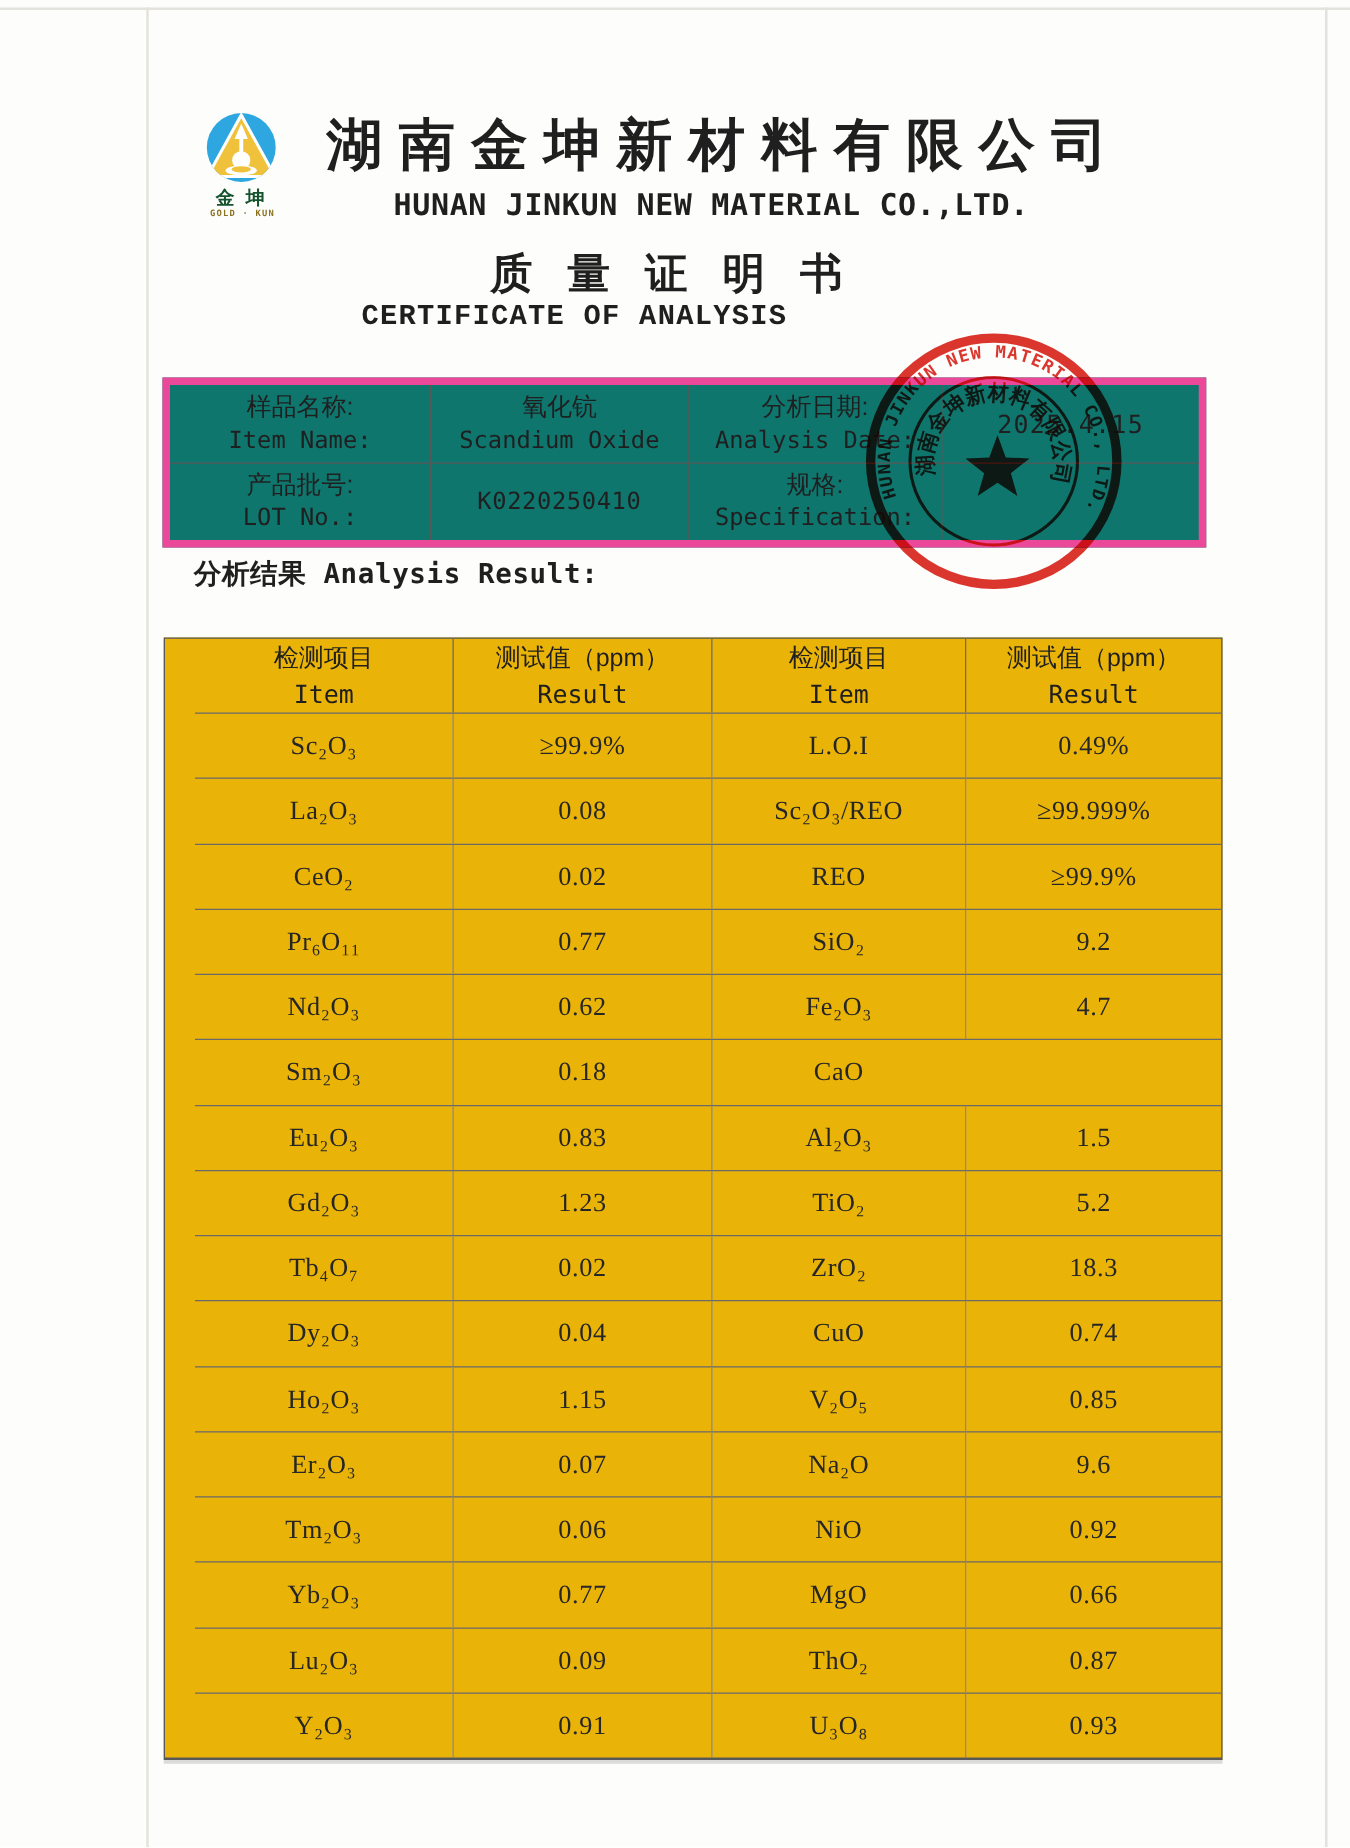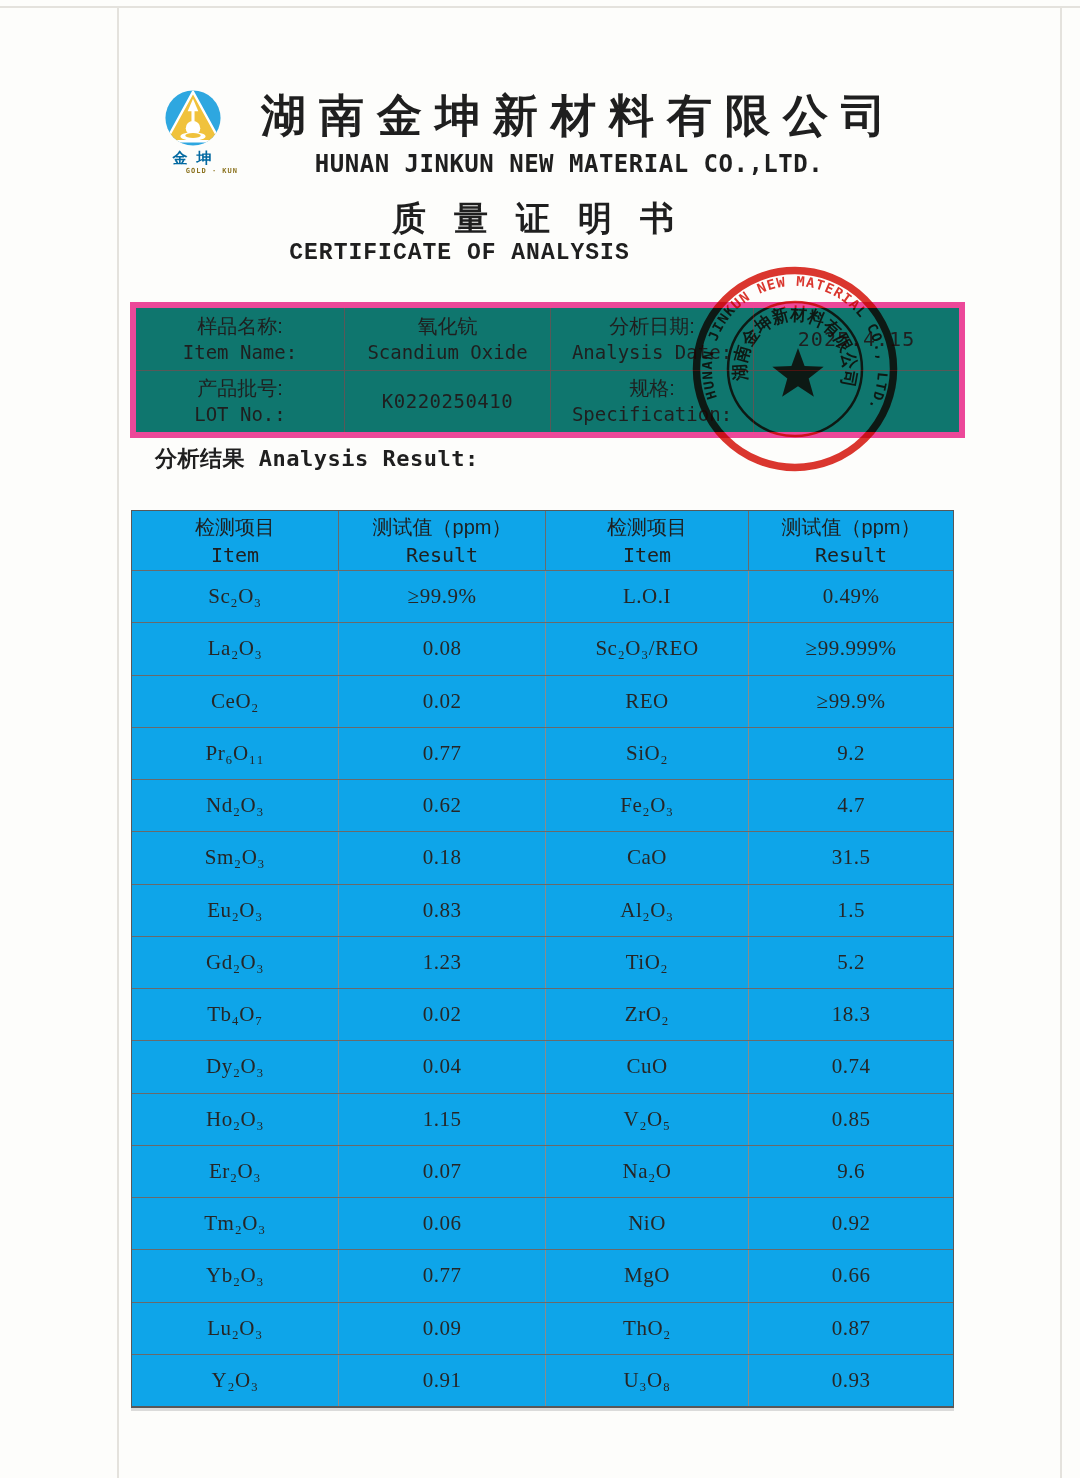--- a/index.html
+++ b/index.html
@@ -4,21 +4,21 @@
 <style>
   html,body{margin:0;padding:0;background:#ffffff;}
   .page{
     position:relative;width:1080px;height:1478px;background:#fdfdfb;overflow:hidden;
     font-family:"DejaVu Sans Mono",monospace;color:#1f1f1f;
   }
   .abs{position:absolute;}
   .guide{background:#e4e2dd;position:absolute;}
   
   .logo-cn{font-weight:bold;font-size:15px;letter-spacing:9px;text-indent:5px;text-align:center;
-    font-family:"Liberation Sans",sans-serif;color:#0369a1;}
+    font-family:"Liberation Sans",sans-serif;color:#14532d;}
   .logo-en{font-weight:bold;font-size:7px;letter-spacing:1px;text-align:center;color:#8c7320;}
   .company-cn{font-family:"Liberation Sans",sans-serif;font-weight:600;font-size:45px;line-height:1.1;
     letter-spacing:13px;text-align:center;white-space:nowrap;}
   .company-en{font-weight:bold;font-size:24px;text-align:center;white-space:nowrap;letter-spacing:0.5px;}
   .title-cn{font-family:Liberation Serif, serif;font-weight:600;font-size:34px;letter-spacing:28px;
     text-indent:14px;text-align:center;white-space:nowrap;}
   .title-en{font-weight:bold;font-size:23px;letter-spacing:1px;text-align:center;white-space:nowrap;}
   
   .info-table{display:grid;grid-template-columns:208px 206px 203px 206px;grid-template-rows:62px 62px;
     border:6px solid #ec4899;background:#0f766e;}
@@ -27,22 +27,22 @@
   .info-cell.first-col{border-left:none;}
   .info-cell.first-row{border-top:none;}
   .cn-line{font-family:"Liberation Sans",sans-serif;font-size:20px;font-weight:500;}
   .en-line{font-size:19px;}
   .mono-val{font-size:19px;letter-spacing:0.5px;}
   .date-val{font-size:20px;letter-spacing:1px;}
   
   .section-title{font-weight:bold;font-size:22px;letter-spacing:0.5px;
     font-family:"DejaVu Sans Mono","Liberation Sans",monospace;}
   
-  .result-table{border:1px solid #585858;border-bottom-width:2px;background:#0ea5e9;
-    box-shadow:0 3px 0 rgba(120,120,120,0.25);}
+  .result-table{border:1px solid #585858;border-bottom-width:2px;background:#eab308;
+    box-shadow:0 3px 0 rgba(120,120,120,0.25);padding-left:24px;}
   .thead{display:grid;grid-template-columns:206px 207px 203px 205px;height:59px;}
   .hcell{border-left:1px solid #6a6a6a;display:flex;flex-direction:column;align-items:center;
     justify-content:center;line-height:1.4;}
   .hcell:first-child{border-left:none;}
   .hcell .cn-line{font-size:20px;}
   .hcell .en-line{font-size:20px;}
   .tbody .trow{display:grid;grid-template-columns:206px 207px 203px 205px;height:51.25px;
     border-top:1px solid #6a6a6a;}
   .tcell{border-left:1px solid #8a8a8a;display:flex;align-items:center;justify-content:center;
     font-family:"Liberation Serif",serif;font-size:21px;color:#262626;letter-spacing:0.5px;}
@@ -71,21 +71,21 @@
     <g clip-path="url(#logoclip)">
       <polygon points="30,2 2,53 58,53" fill="#f0c23c" stroke="#ffffff" stroke-width="2.5"></polygon>
       <polygon points="30,9 24.5,22 35.5,22" fill="#ffffff"></polygon>
       <rect x="28.4" y="16" width="3.2" height="20" fill="#ffffff"></rect>
       <circle cx="30" cy="39.5" r="7.5" fill="#ffffff"></circle>
       <ellipse cx="30" cy="48" rx="13" ry="4.2" fill="#ffffff"></ellipse>
       <ellipse cx="30" cy="47" rx="8" ry="2.6" fill="#f0c23c"></ellipse>
     </g>
   </svg>
   <div class="abs logo-cn" style="left:156px;top:149px;width:76px;">金坤</div>
-  <div class="abs logo-en" style="left:150px;top:167px;width:88px;text-align:right;">GOLD · KUN</div>
+  <div class="abs logo-en" style="left:150px;top:167px;width:88px;">GOLD · KUN</div>
 
   <div class="abs company-cn" style="left:244px;top:91px;width:672px;">湖南金坤新材料有限公司</div>
   <div class="abs company-en" style="left:244px;top:150px;width:650px;">HUNAN JINKUN NEW MATERIAL CO.,LTD.</div>
   <div class="abs title-cn" style="left:0;top:196px;width:1080px;">质量证明书</div>
   <div class="abs title-en" style="left:0;top:240px;width:919px;font-family:Liberation Mono, monospace;">CERTIFICATE OF ANALYSIS</div>
 
   <div class="abs info-table" style="left:130px;top:302px;">
     <div class="info-cell first-col first-row">
       <span class="cn-line">样品名称:</span>
       <span class="en-line">Item Name:</span>
@@ -166,21 +166,20 @@
         <div class="trow">
           <div class="tcell">Nd₂O₃</div>
           <div class="tcell">0.62</div>
           <div class="tcell">Fe₂O₃</div>
           <div class="tcell">4.7</div>
         </div>
         <div class="trow">
           <div class="tcell">Sm₂O₃</div>
           <div class="tcell">0.18</div>
           <div class="tcell">CaO</div>
-          <div class="tcell">31.5</div>
         </div>
         <div class="trow">
           <div class="tcell">Eu₂O₃</div>
           <div class="tcell">0.83</div>
           <div class="tcell">Al₂O₃</div>
           <div class="tcell">1.5</div>
         </div>
         <div class="trow">
           <div class="tcell">Gd₂O₃</div>
           <div class="tcell">1.23</div>

